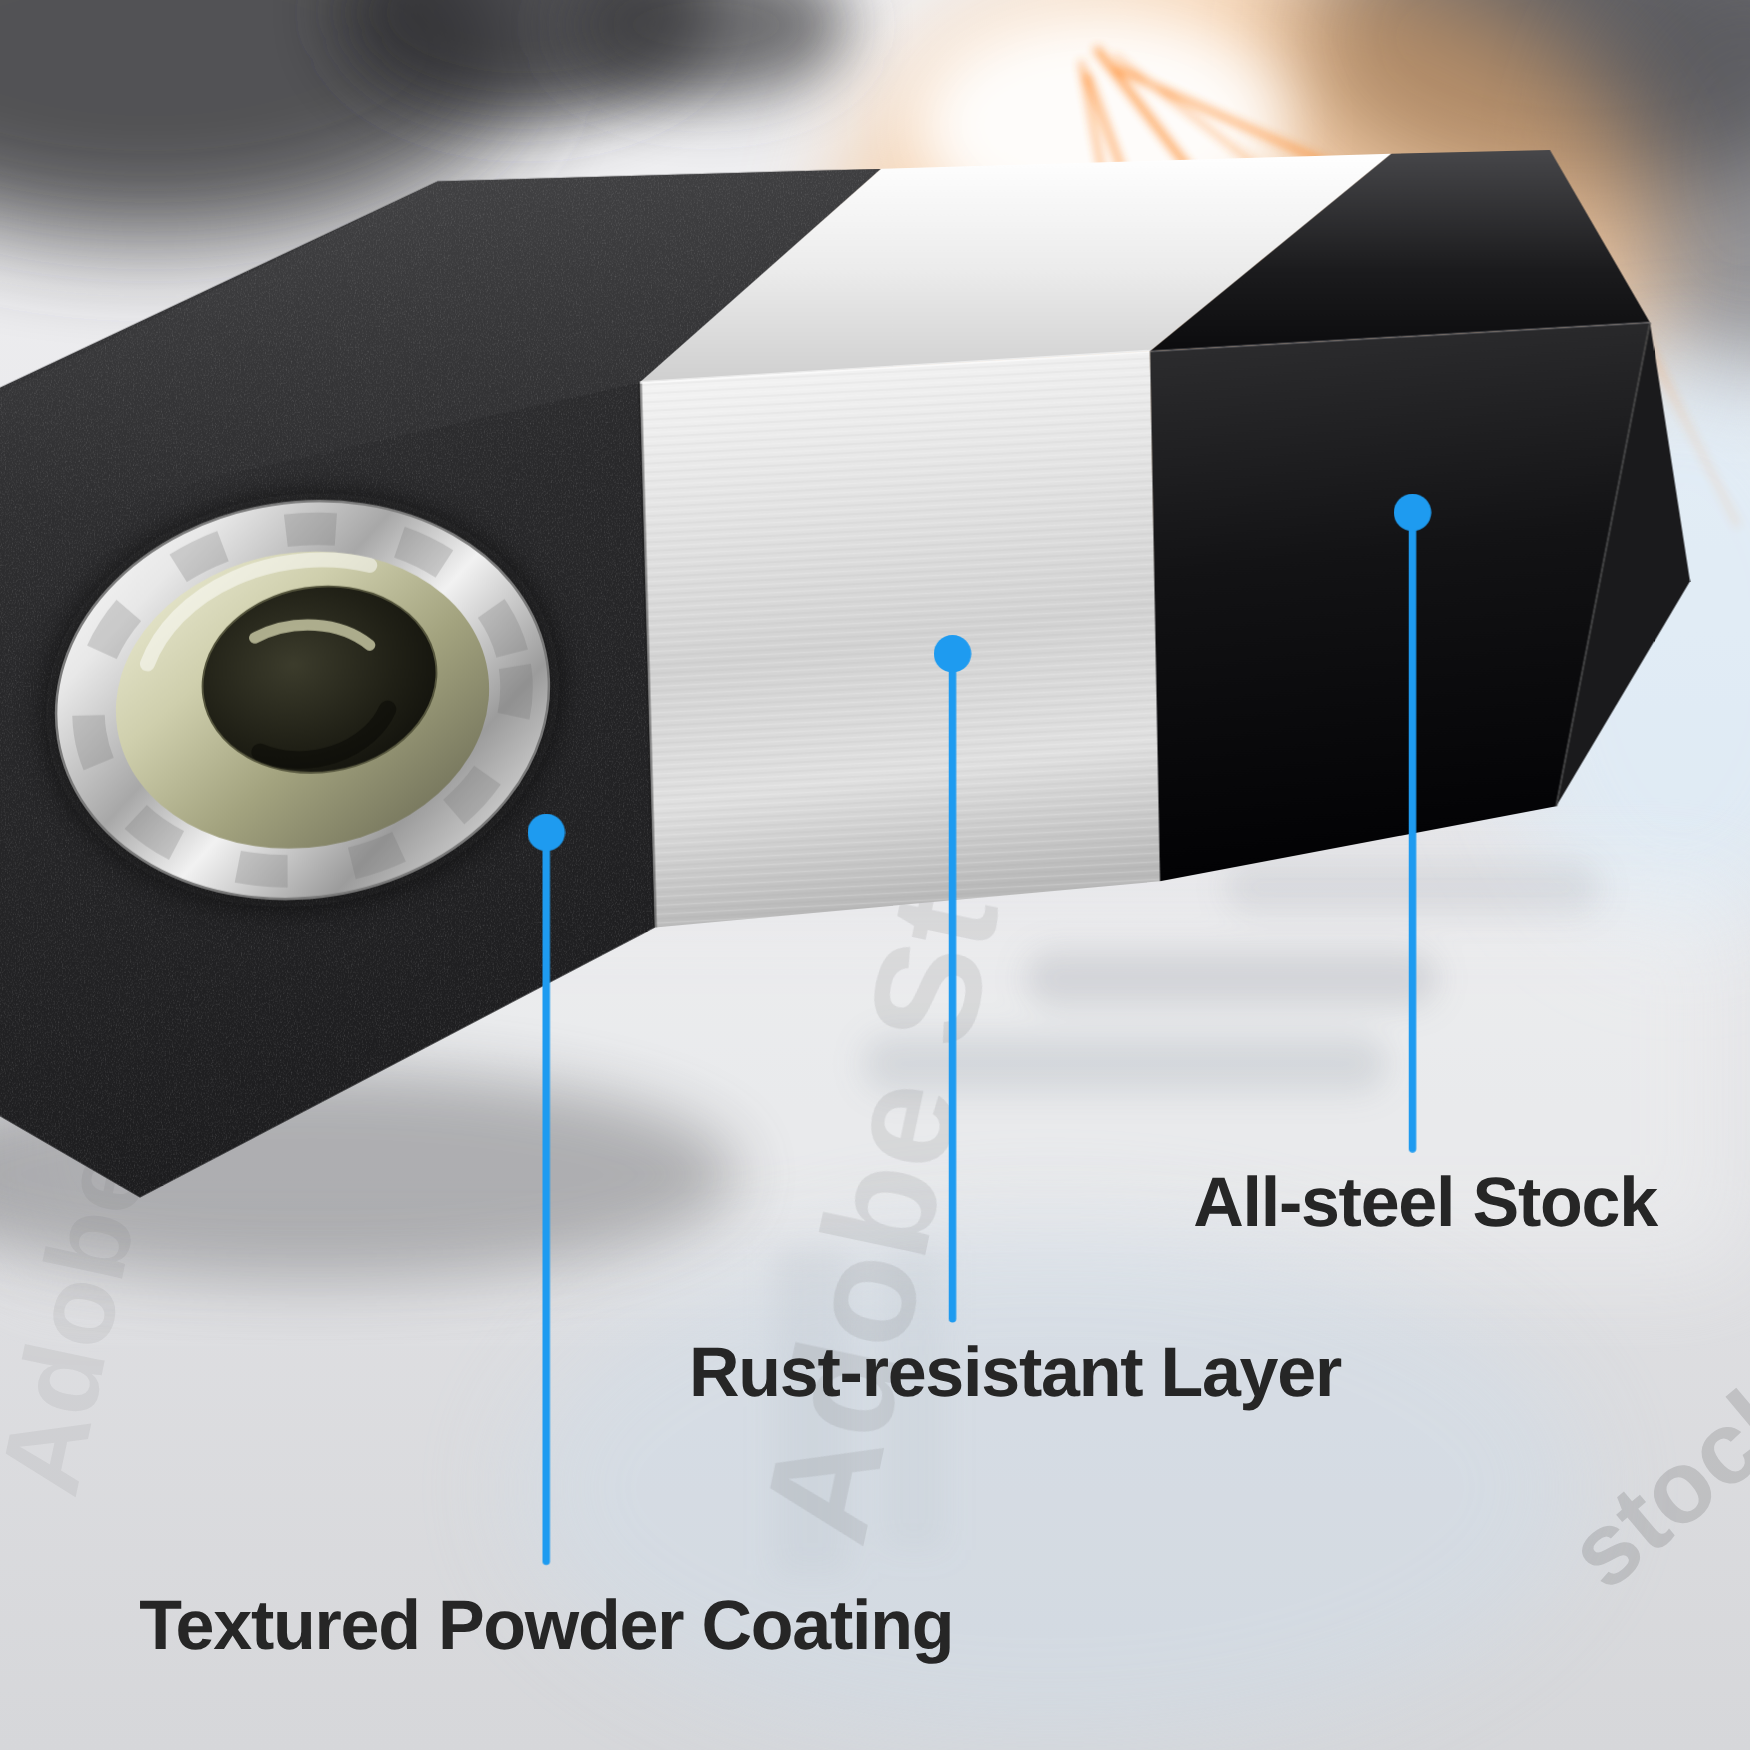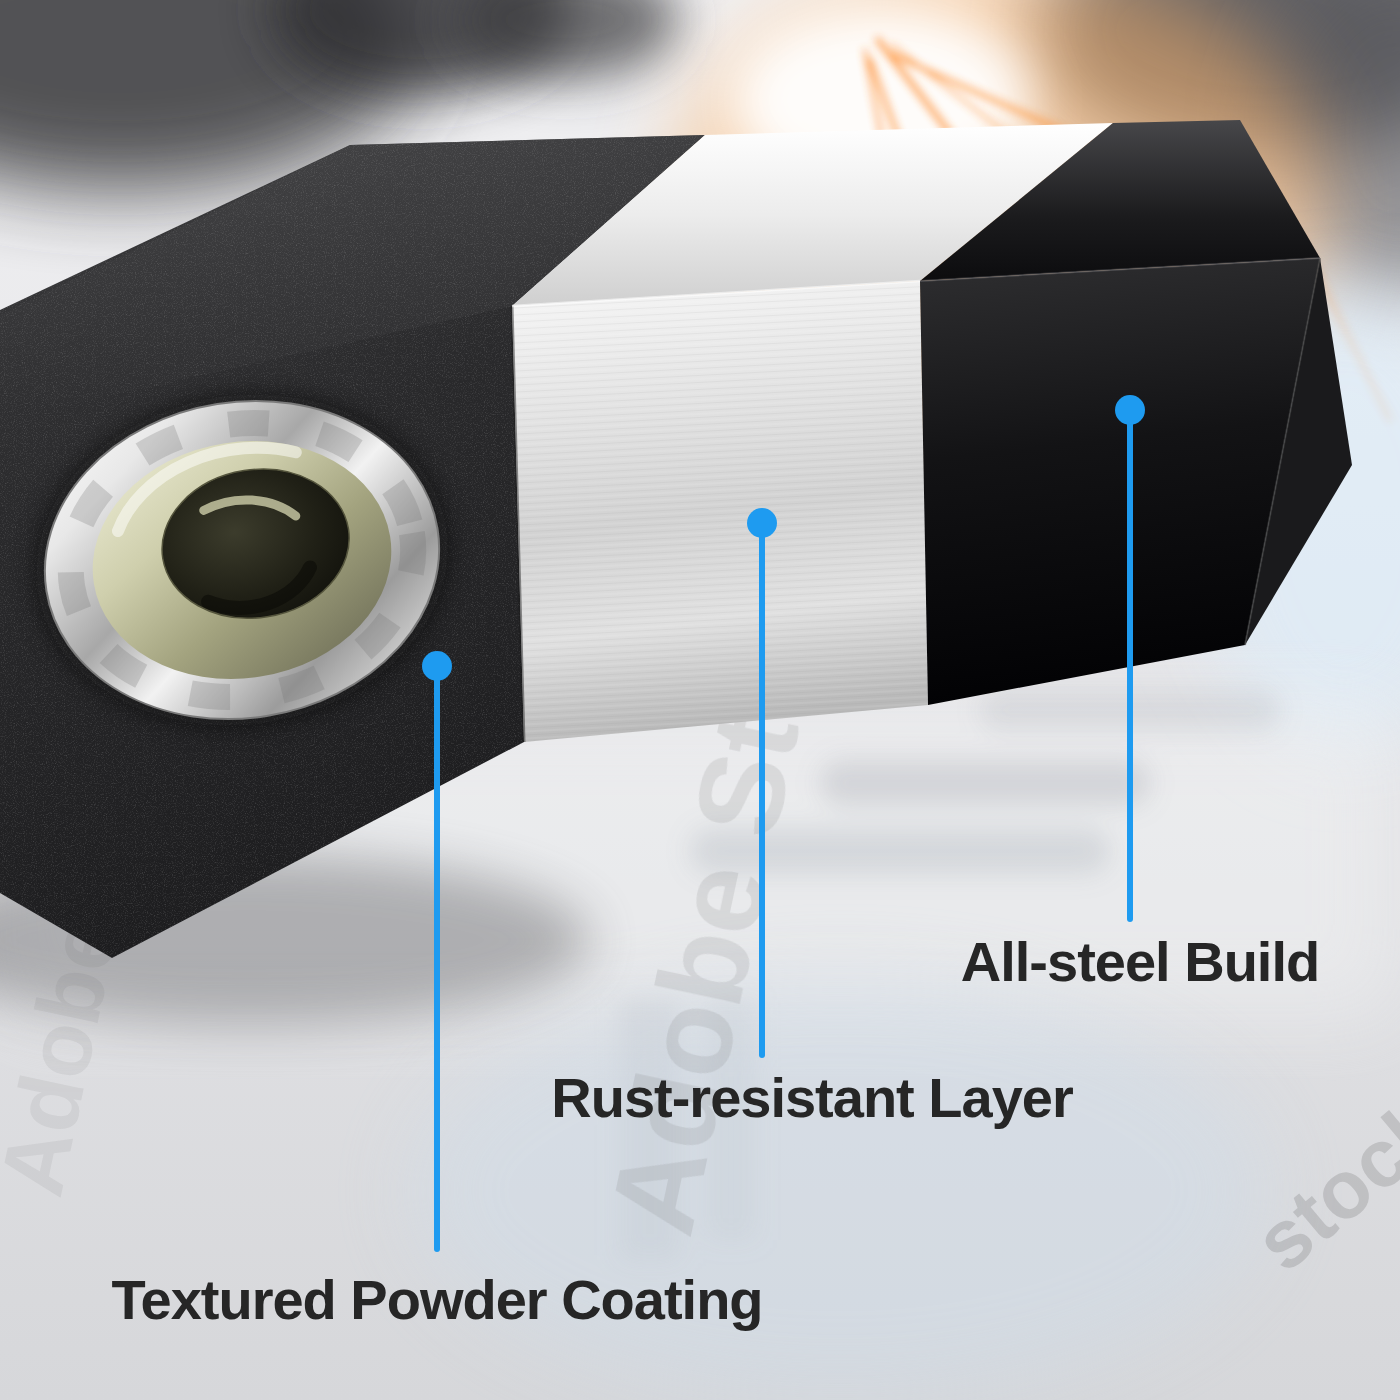--- a/index.html
+++ b/index.html
@@ -196,16 +196,16 @@
 
   <div>
     <div class="callout-line" style="left:759px;top:523px;height:535px;"></div>
     <div class="callout-dot" style="left:747px;top:508px;"></div>
     <div class="callout-label" style="left:812px;top:1066px;">Rust-resistant Layer</div>
   </div>
 
   <div>
     <div class="callout-line" style="left:1127px;top:410px;height:512px;"></div>
     <div class="callout-dot" style="left:1115px;top:395px;"></div>
-    <div class="callout-label" style="left:1140px;top:930px;">All-steel Build</div>
+    <div class="callout-label" style="left:1140px;top:930px;">All-steel Stock</div>
   </div>
 
 </div>
 
 </body></html>

